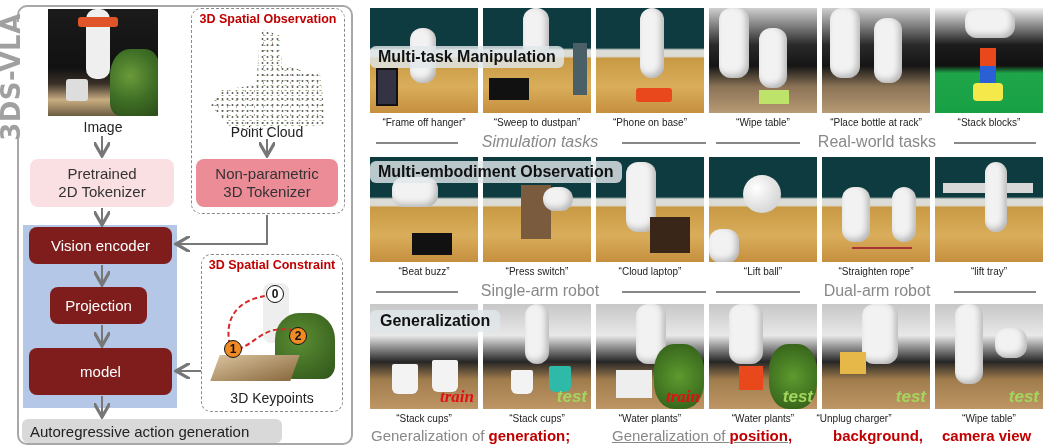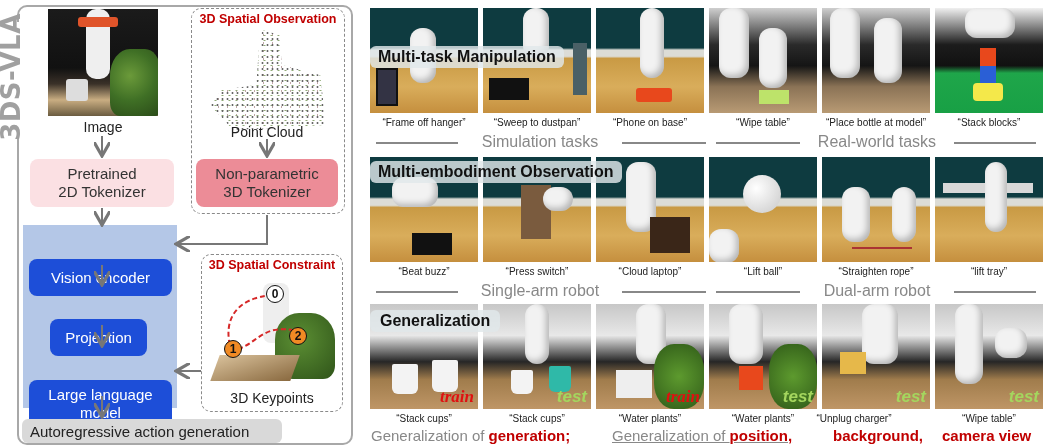--- a/index.html
+++ b/index.html
@@ -40,21 +40,21 @@
     background-image:
       radial-gradient(#333 0.8px, transparent 1.2px),
       radial-gradient(#6d8f4a 0.8px, transparent 1.2px),
       radial-gradient(#a88 0.7px, transparent 1.1px);
     background-size: 5px 6px, 7px 5px, 9px 8px;
     background-position: 0 0, 2px 3px, 4px 1px;
     clip-path: polygon(45% 0, 60% 5%, 62% 35%, 95% 45%, 100% 95%, 20% 100%, 0 75%, 10% 60%, 40% 55%, 42% 20%);
     opacity: 0.75; }
 
   .blue-bg { position: absolute; left: 23px; top: 225px; width: 154px; height: 183px; background: #b4c7e7; }
-  .box-blue { background: #1d4ed8; color: #ffffff; margin-top: 32px; }
+  .box-blue { background: #7f1d1d; color: #ffffff; }
   .box-vision { left: 29px; top: 227px; width: 143px; height: 37px; }
   .box-proj { left: 50px; top: 287px; width: 97px; height: 37px; }
   .box-llm { left: 29px; top: 348px; width: 143px; height: 47px; }
   .box-action { position: absolute; left: 22px; top: 419px; width: 260px; height: 24px;
     background: #d9d9d9; border-radius: 6px; font-size: 15px; color: #222; display: flex; align-items: center; padding-left: 8px; }
 
   .keypoint-img { position: absolute; left: 213px; top: 283px; width: 122px; height: 104px; }
   .kp { position: absolute; width: 18px; height: 18px; border-radius: 50%; border: 1.5px solid #111;
     display: flex; align-items: center; justify-content: center; font-size: 12px; font-weight: bold; }
   .kp0 { left: 53px; top: 2px; background: #fff; color: #111; }
@@ -116,21 +116,20 @@
     <div>Non-parametric</div>
     <div>3D Tokenizer</div>
   </div>
 </div>
 
 <div class="blue-bg"></div>
 <div class="box box-blue box-vision">Vision encoder</div>
 <div class="box box-blue box-proj">Projection</div>
 <div class="box box-blue box-llm">
   <div>
-    <div>Large language</div>
     <div>model</div>
   </div>
 </div>
 
 <div class="dashed cons">
   <div class="dash-title">3D Spatial Constraint</div>
 </div>
 <div class="keypoint-img">
   <div style="position:absolute;left:50px;top:0;width:26px;height:60px;background:#eee;border-radius:8px;"></div>
   <div style="position:absolute;left:62px;top:30px;width:60px;height:66px;background:radial-gradient(circle at 40% 40%,#5b8e33,#2f5419);border-radius:40% 40% 20% 30%;"></div>
@@ -191,25 +190,25 @@
   <div class="robot-shape" style="left:30px;top:0;width:50px;height:30px;"></div>
   <div style="position:absolute;left:45px;top:40px;width:16px;height:36px;background:linear-gradient(#e8481c 50%,#2a5fd6 50%);"></div>
   <div style="position:absolute;left:38px;top:75px;width:30px;height:18px;background:#f4e84a;border-radius:4px;"></div>
 </div>
 <div class="section-title" style="left:370px; top:3px;margin-top:43px;">Multi-task Manipulation</div>
 
 <div class="caption" style="left:366px; top:117px; width:116px;">“Frame off hanger”</div>
 <div class="caption" style="left:479px; top:117px; width:116px;">“Sweep to dustpan”</div>
 <div class="caption" style="left:592px; top:117px; width:116px;">“Phone on base”</div>
 <div class="caption" style="left:705px; top:117px; width:116px;">“Wipe table”</div>
-<div class="caption" style="left:818px; top:117px; width:116px;">“Place bottle at model”</div>
+<div class="caption" style="left:818px; top:117px; width:116px;">“Place bottle at rack”</div>
 <div class="caption" style="left:931px; top:117px; width:116px;">“Stack blocks”</div>
 
 <div class="hline" style="left:376px; top:142px; width:82px;"></div>
-<div class="group-label" style="left:470px; top:133px; width:140px;">Simulation tasks</div>
+<div class="group-label" style="left:470px; top:133px; width:140px;font-style:italic;">Simulation tasks</div>
 <div class="hline" style="left:622px; top:142px; width:84px;"></div>
 <div class="hline" style="left:716px; top:142px; width:84px;"></div>
 <div class="group-label" style="left:812px; top:133px; width:130px;">Real-world tasks</div>
 <div class="hline" style="left:954px; top:142px; width:82px;"></div>
 
 <div class="thumb sim" style="left:370px; top:157px;">
   <div class="robot-shape" style="left:22px;top:20px;width:46px;height:30px;"></div>
   <div style="position:absolute;left:42px;top:76px;width:40px;height:22px;background:#111;"></div>
 </div>
 <div class="thumb sim" style="left:483px; top:157px;">

